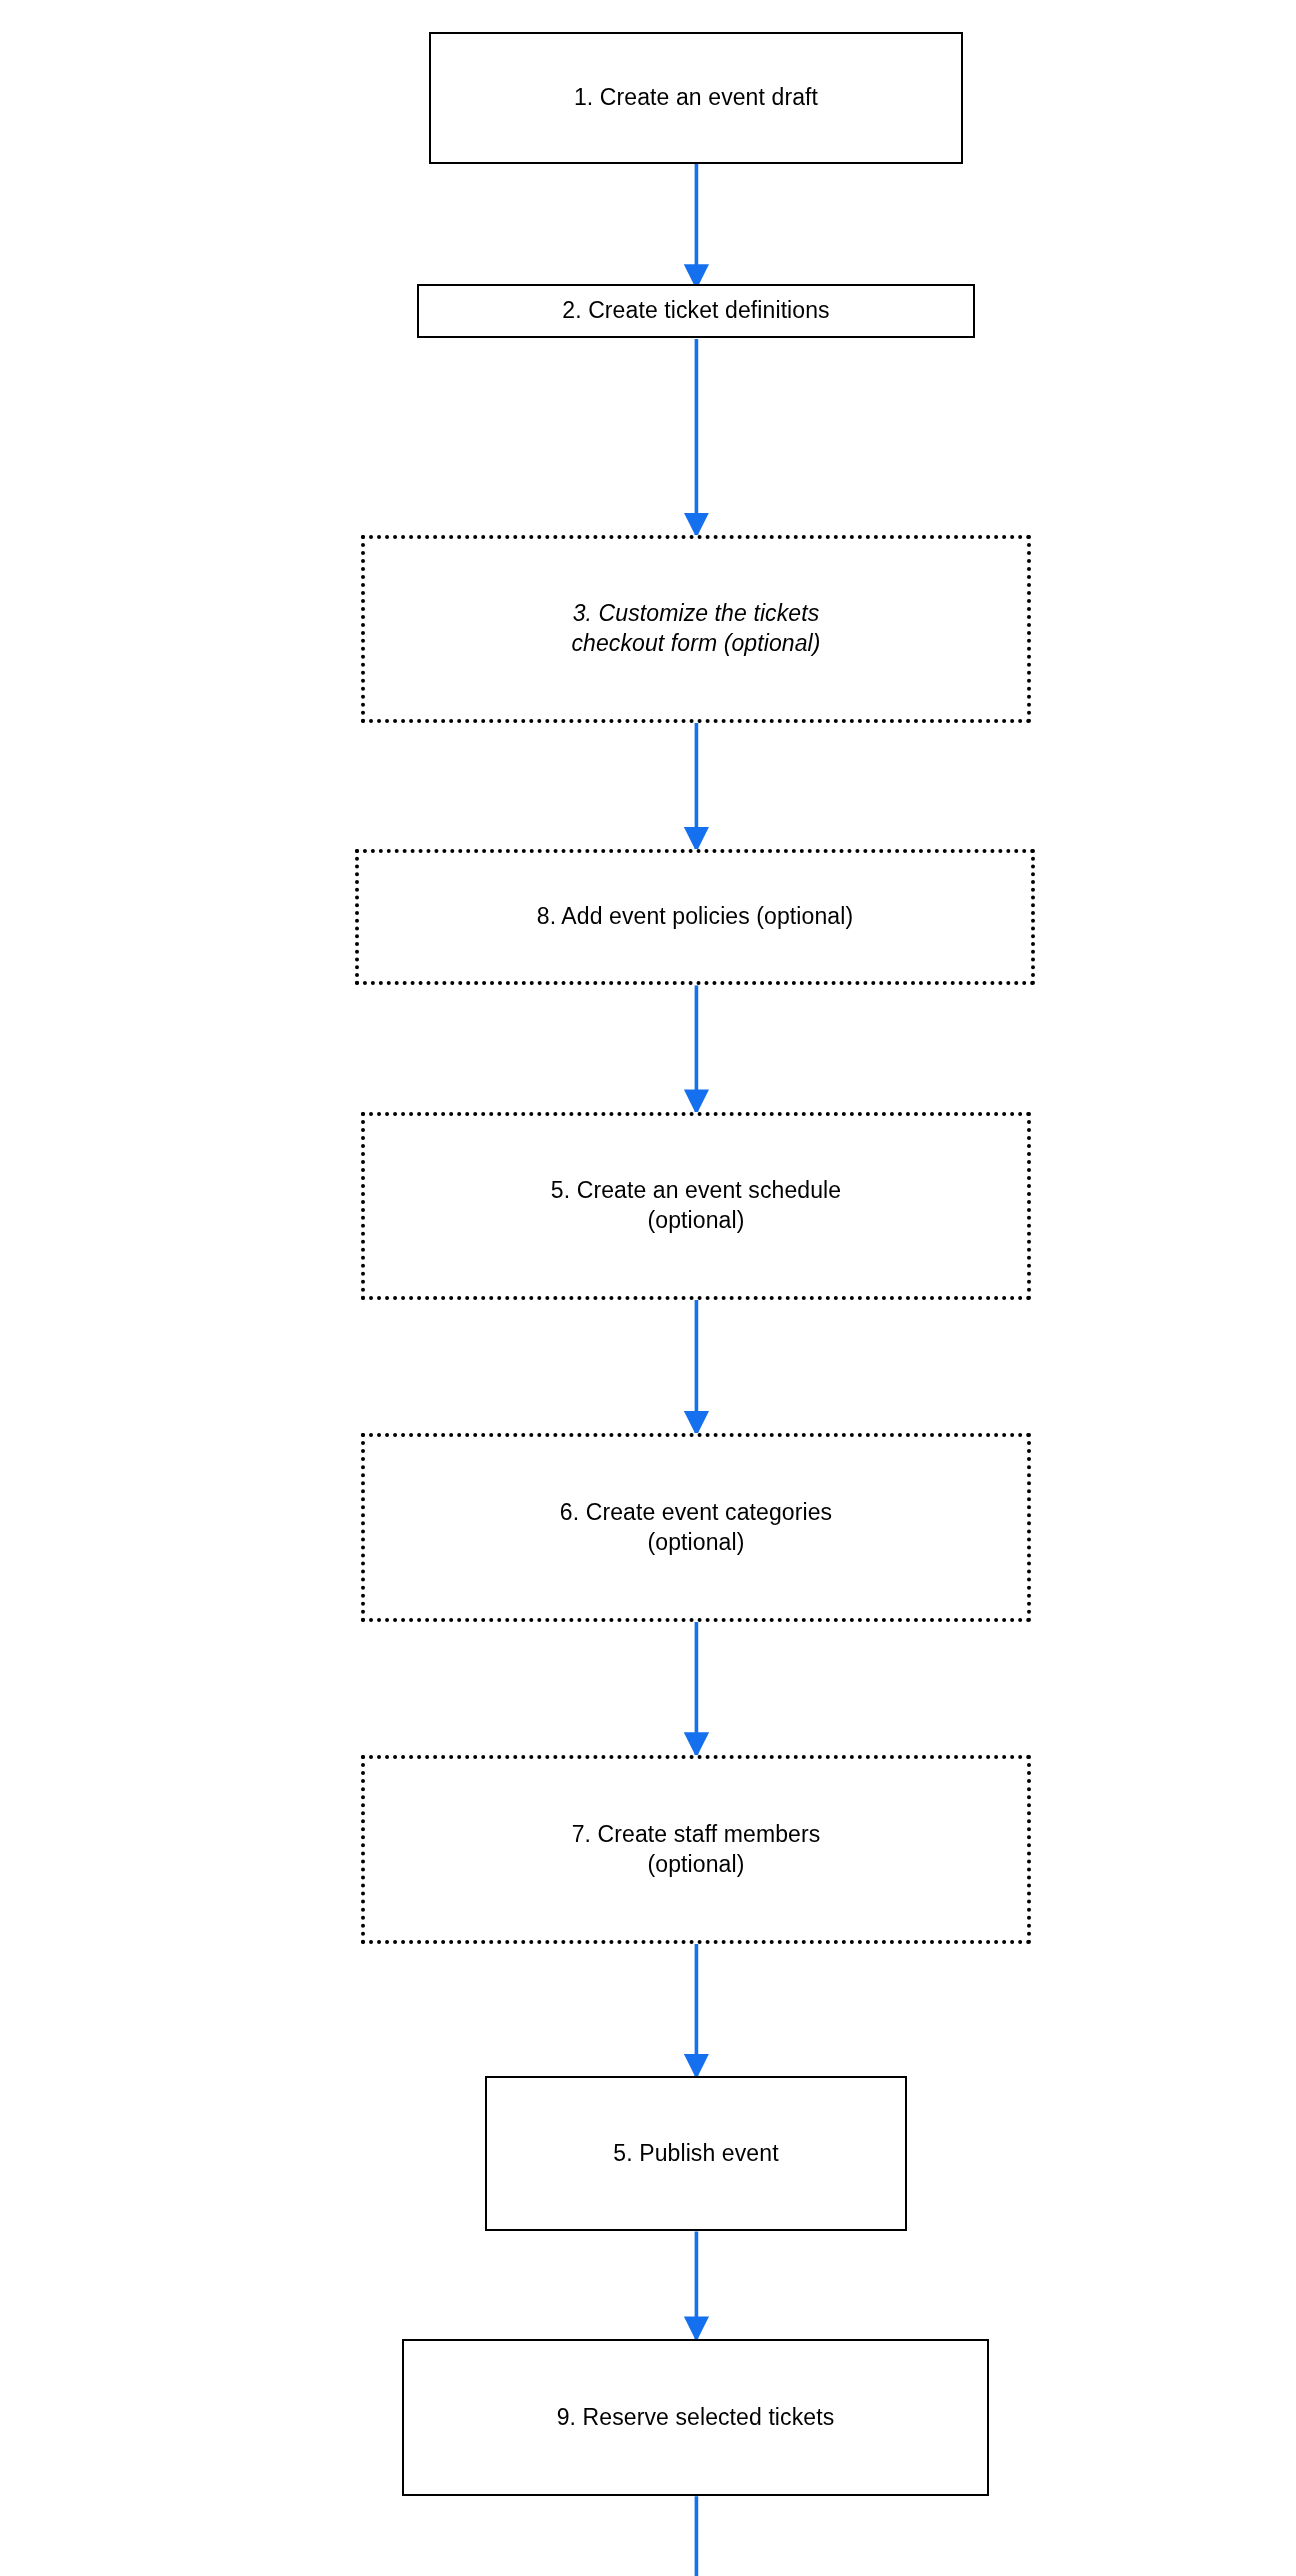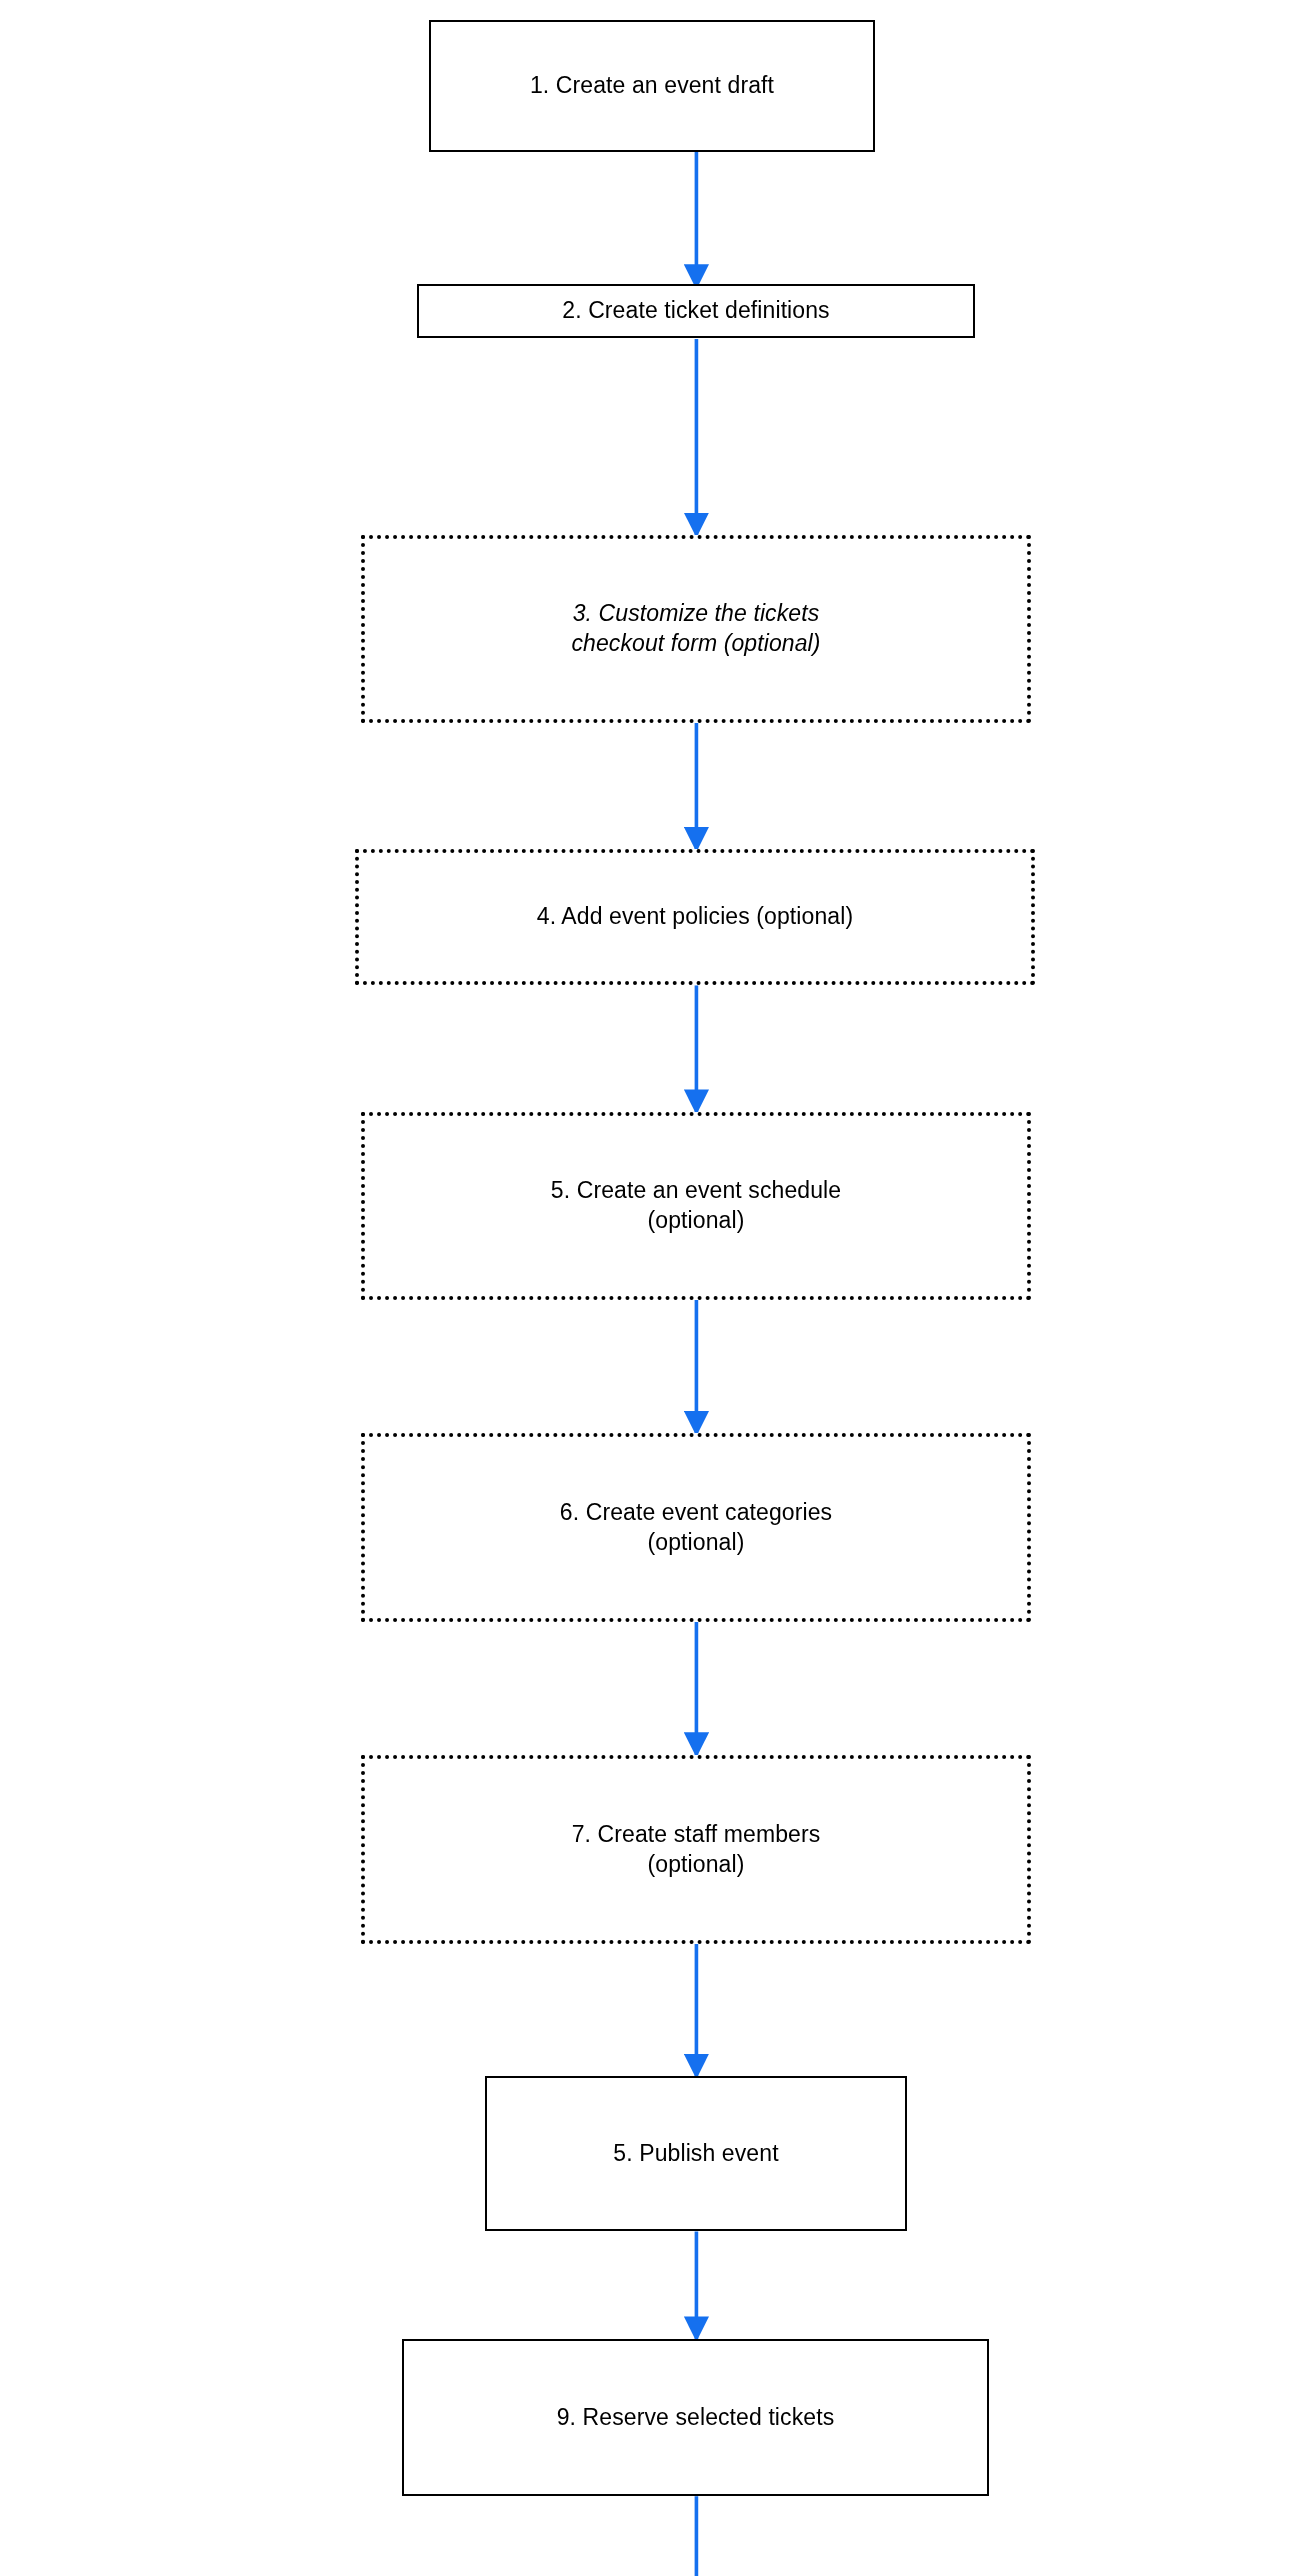--- a/index.html
+++ b/index.html
@@ -87,35 +87,35 @@
 
     <path d="M 1030 6600 L 690 6944" fill="none" stroke="#1570EF" stroke-width="7"></path>
     <line x1="690" y1="7146" x2="690" y2="7260" stroke="#1570EF" stroke-width="6" marker-end="url(#arrowThin)"></line>
 
     <path d="M 1680 6600 L 2020 6944" fill="none" stroke="#1570EF" stroke-width="7"></path>
     <line x1="2020" y1="7146" x2="2020" y2="7316" stroke="#1570EF" stroke-width="6" marker-end="url(#arrowThin)"></line>
 
     <polygon points="1352,5614 1995,6263 1352,6917 705,6263" fill="#ffffff" stroke="#000000" stroke-width="6"></polygon>
   </svg>
 
-  <div class="node solid" style="left:429px; top:20px; width:446px; height:132px;align-items:center;">
+  <div class="node solid" style="left:429px; top:32px; width:534px; height:132px;align-items:center;">
     <span class="label">1. Create an event draft</span>
   </div>
 
   <div class="node solid" style="left:417px; top:284px; width:558px; height:54px;">
     <span class="label">2. Create ticket definitions</span>
   </div>
 
   <div class="node dotted" style="left:361px; top:535px; width:670px; height:188px;font-style:italic;">
     <span class="label">3. Customize the tickets
 checkout form (optional)</span>
   </div>
 
   <div class="node dotted" style="left:355px; top:849px; width:680px; height:136px;">
-    <span class="label">4. Add event policies (optional)</span>
+    <span class="label">8. Add event policies (optional)</span>
   </div>
 
   <div class="node dotted" style="left:361px; top:1112px; width:670px; height:188px;justify-content:center;">
     <span class="label">5. Create an event schedule
 (optional)</span>
   </div>
 
   <div class="node dotted" style="left:361px; top:1433px; width:670px; height:189px;">
     <span class="label">6. Create event categories
 (optional)</span>

